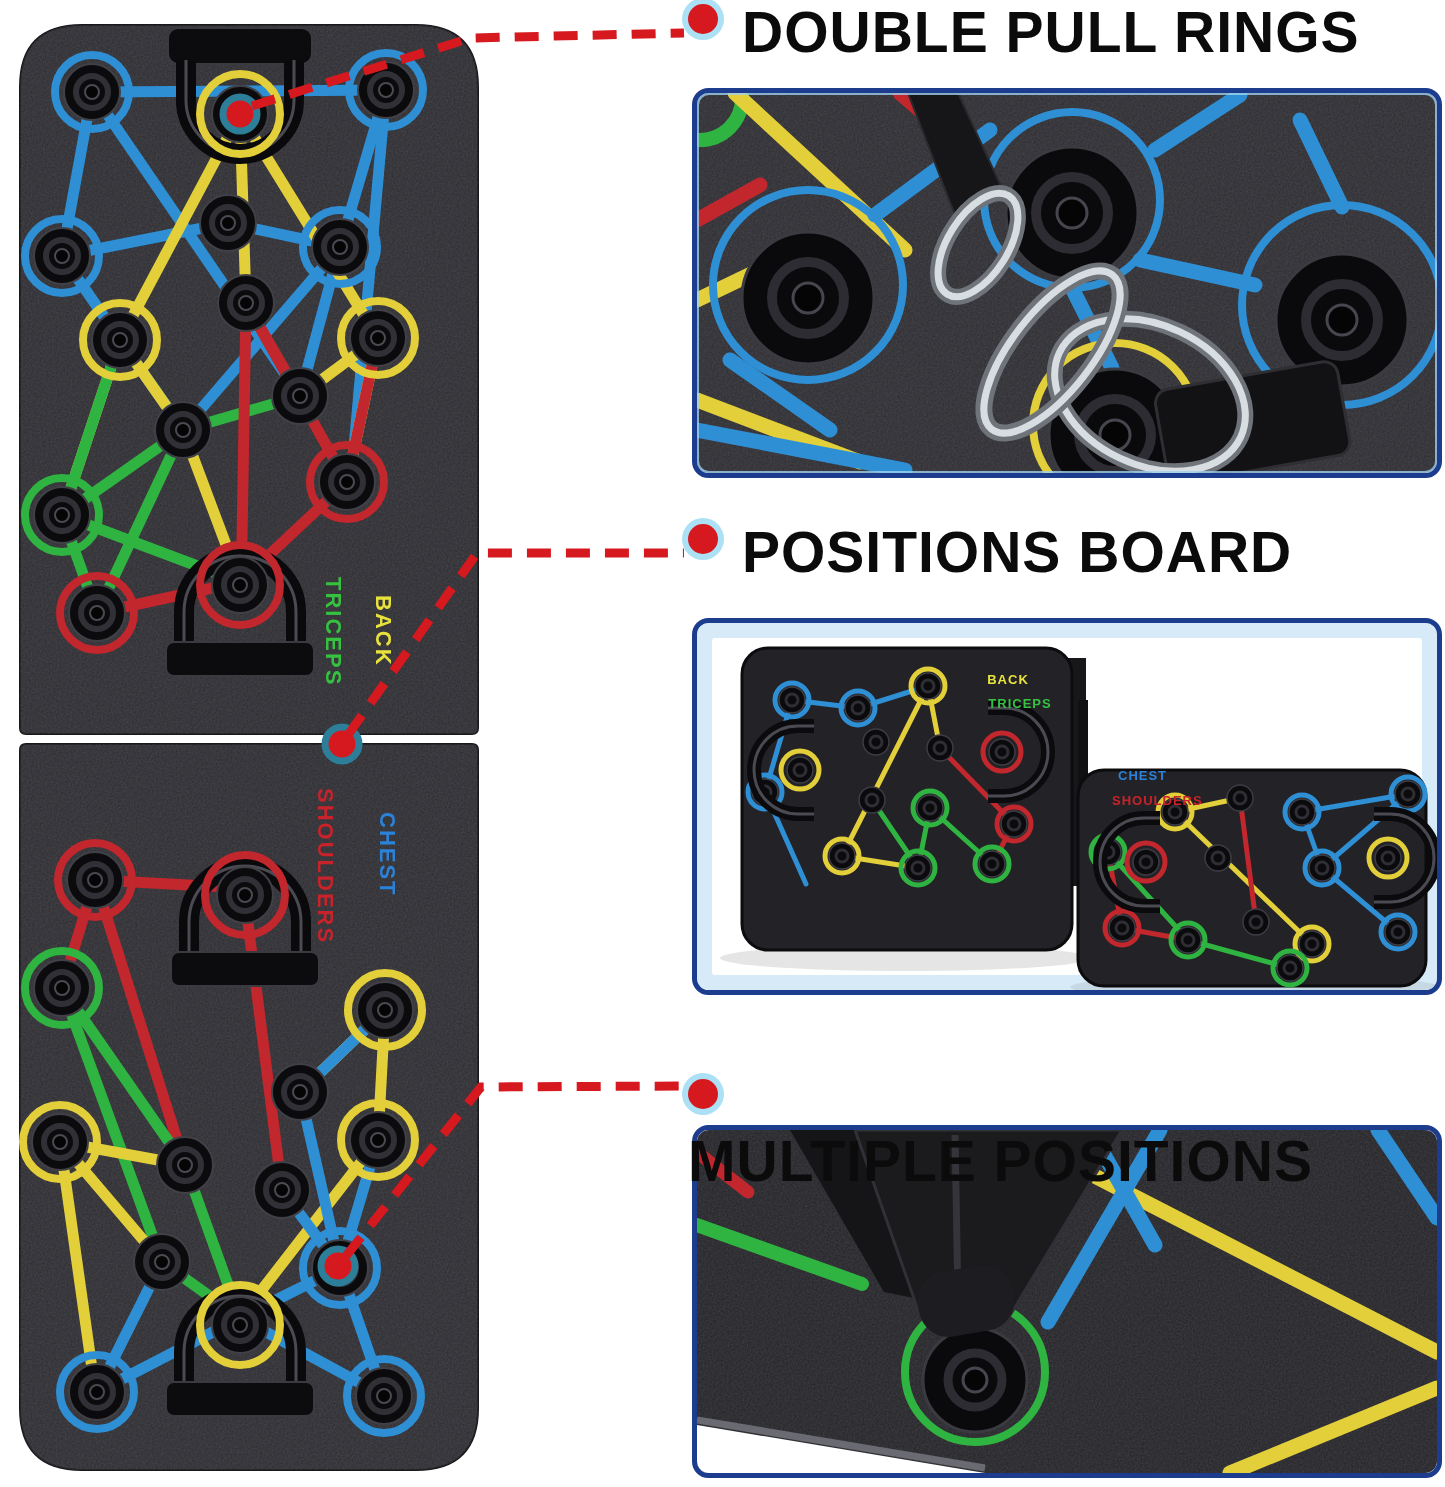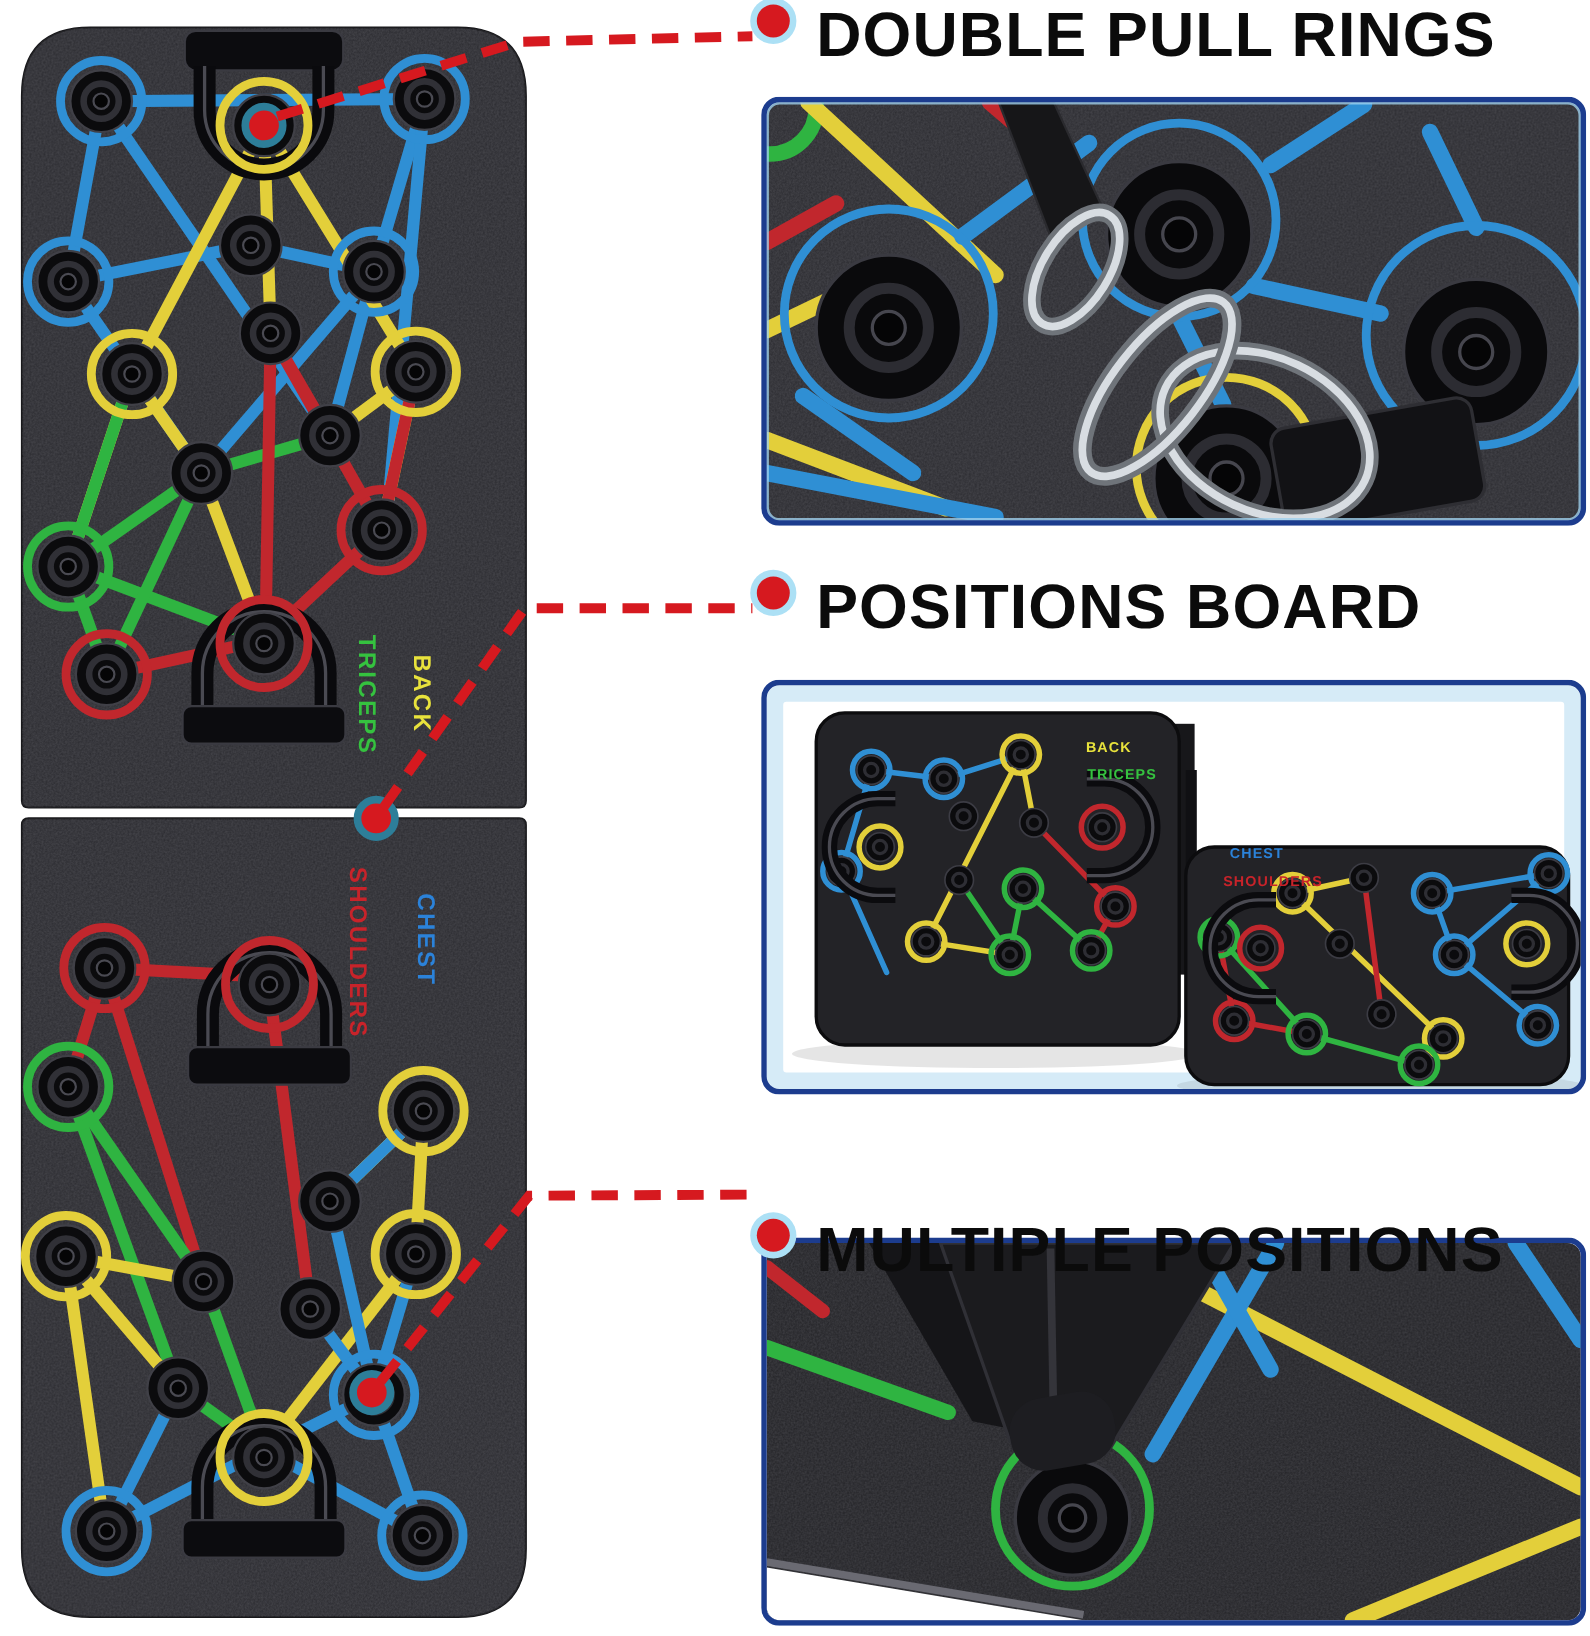--- a/index.html
+++ b/index.html
@@ -9,21 +9,21 @@
   .board-svg{width:1445px;height:1487px;}
   .connector-svg{width:1445px;height:1487px;pointer-events:none;}
   .inset{position:absolute;}
   .callout{position:absolute;display:flex;align-items:flex-start;gap:24px;height:58px;}
   .callout .dot{width:30px;height:30px;border-radius:50%;background:#d6191f;
                 box-shadow:0 0 0 6px #ace0f5;flex:0 0 auto;}
   .callout h2{margin:0;font-size:57px;font-weight:bold;letter-spacing:1px;color:#0b0b0b;
               line-height:1;white-space:nowrap;}
   .c1{left:688px;top:4px;}
   .c2{left:688px;top:524px;}
-  .c3{left:688px;top:1108px;}
+  .c3{left:688px;top:1079px;flex-direction:column;}
   .ring{fill:none;stroke-width:8;}
   .rb{stroke:#2f8fd4;} .ry{stroke:#e3cf3a;} .rg{stroke:#2fb441;} .rr{stroke:#c1272d;}
   .lb{stroke:#2f8fd4;} .ly{stroke:#e3cf3a;} .lg{stroke:#2fb441;} .lr{stroke:#c1272d;}
   .boardline{fill:none;stroke-width:11;stroke-linecap:round;}
   .insetline{fill:none;stroke-width:15;stroke-linecap:round;}
   .miniline{fill:none;stroke-width:5;stroke-linecap:round;}
   .miniring{fill:none;stroke-width:5;}
   .vlabel{font-family:"Liberation Sans",sans-serif;font-weight:bold;font-size:22px;letter-spacing:2px;}
   .minilabel{font-family:"Liberation Sans",sans-serif;font-weight:bold;font-size:13px;letter-spacing:1px;}
   .dash{fill:none;stroke:#d6191f;stroke-width:9;stroke-dasharray:24 15;stroke-linecap:butt;}

